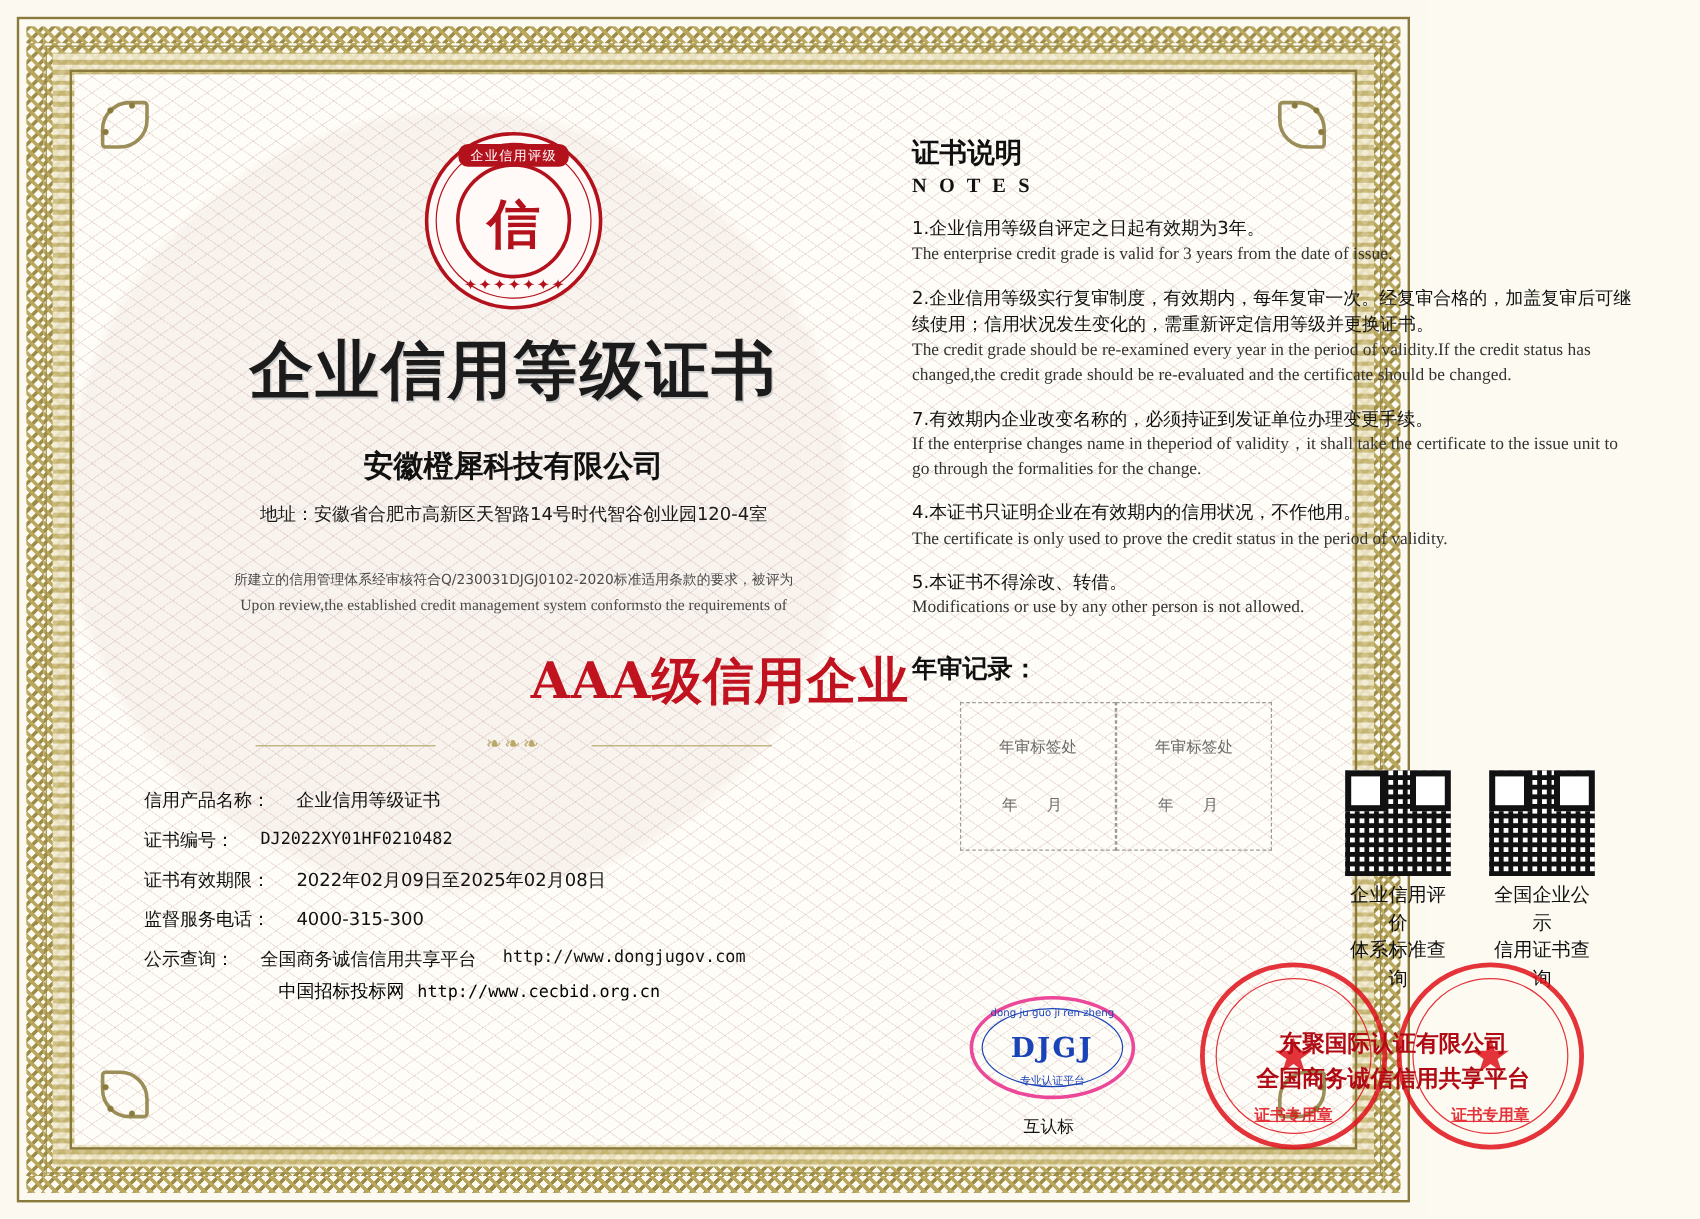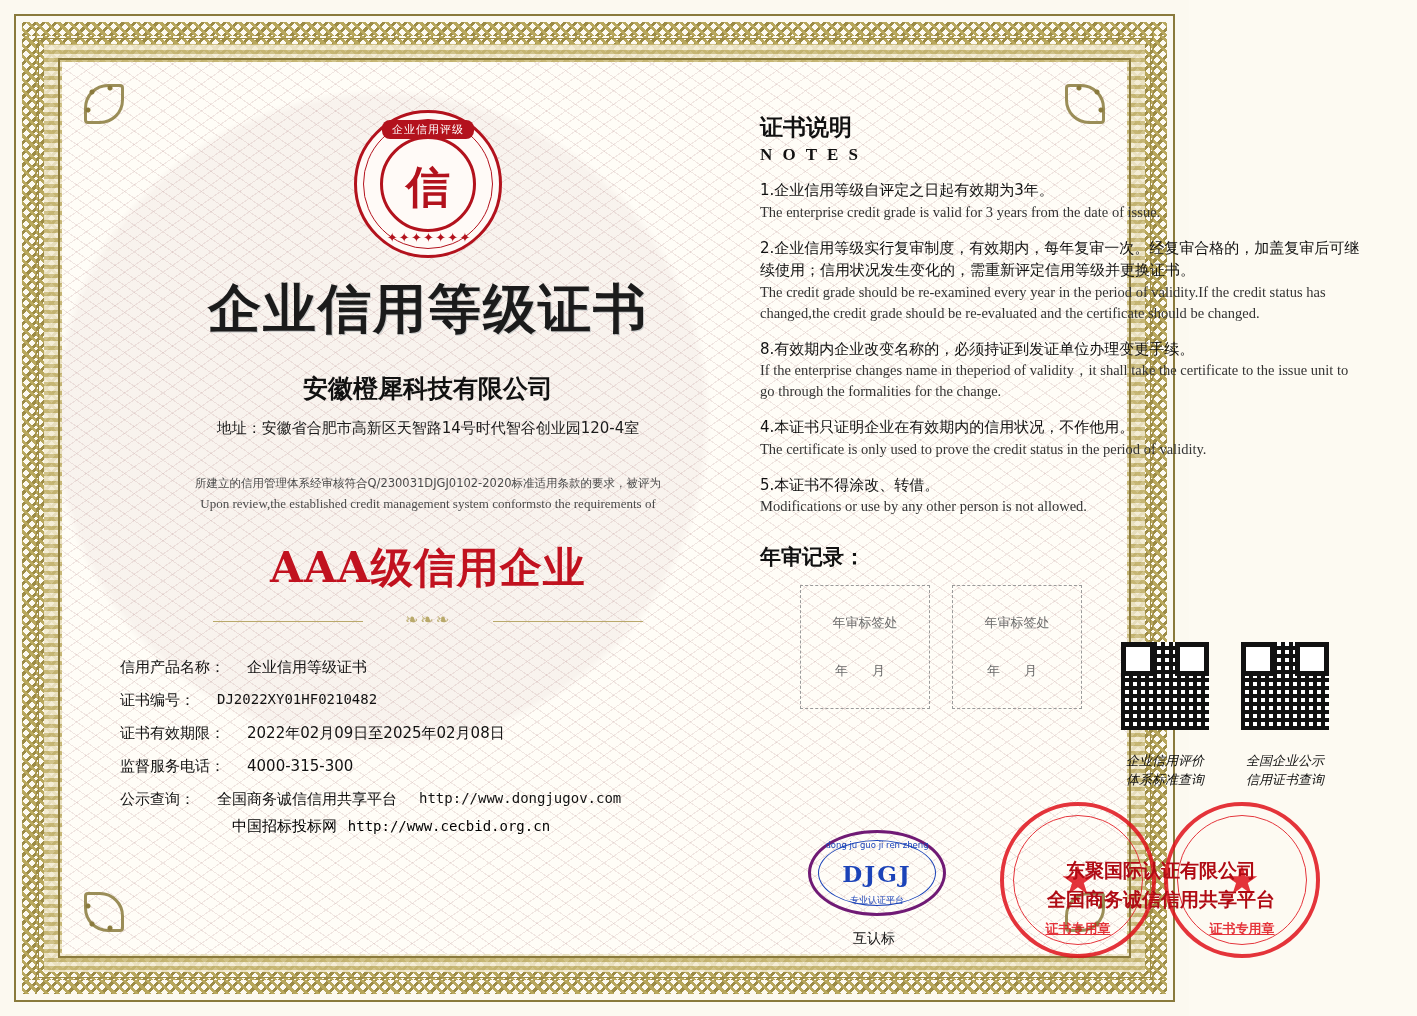--- a/index.html
+++ b/index.html
@@ -126,21 +126,21 @@
   }
 
   .review{
     margin:22px auto 0;width:600px;text-align:center;color:#4a4a4a;
     line-height:1.65;
   }
   .review .zh{font-size:11.5px;font-family:"DejaVu Sans",sans-serif;margin-top:36px;}
   .review .en{font-size:13px;}
 
   .grade{
-    text-align:center;margin-top:26px;
+    text-align:right;margin-top:26px;
     font-family:"DejaVu Serif",serif;
     font-size:42px;font-weight:bold;color:#c1121f;letter-spacing:1px;
   }
   .divider{
     margin:14px auto 0;width:430px;height:22px;position:relative;
   }
   .divider:before{
     content:"";position:absolute;top:11px;left:0;width:150px;height:1px;background:#b9a96a;
   }
   .divider:after{
@@ -167,21 +167,21 @@
     font-size:17px;letter-spacing:3px;color:#111;margin-top:2px;font-weight:bold;
   }
   .note{margin-top:14px;}
   .note .zh{font-size:15px;color:#111;line-height:1.5;font-family:"DejaVu Sans",sans-serif;}
   .note .en{font-size:14.5px;color:#333;line-height:1.45;}
 
   .annual-title{
     margin-top:26px;font-family:"DejaVu Serif",serif;
     font-size:21px;font-weight:bold;color:#111;
   }
-  .stamp-row{display:flex;gap:22px;margin-top:14px;padding-left:40px;}
+  .stamp-row{display:flex;margin-top:14px;padding-left:40px;}
   .stamp-box{
     width:128px;height:122px;border:1px dashed #9a9a9a;
     display:flex;flex-direction:column;align-items:center;justify-content:center;
     color:#6b6b6b;font-size:13px;font-family:"DejaVu Sans",sans-serif;
   }
   .stamp-box .l2{margin-top:30px;letter-spacing:10px;}
 
   .qr-area{position:absolute;left:358px;top:530px;display:flex;gap:26px;}
   .qr-item{width:94px;text-align:center;}
   .qr{
@@ -191,26 +191,26 @@
       repeating-linear-gradient(90deg,#111 0 4px,transparent 4px 8px),
       repeating-linear-gradient(0deg,#111 0 4px,transparent 4px 8px);
     background-size:8px 8px,8px 8px;
     position:relative;
   }
   .qr:before,.qr:after{
     content:"";position:absolute;width:24px;height:24px;border:5px solid #111;background:#fff;
   }
   .qr:before{left:0;top:0;box-shadow:inset 0 0 0 4px #fff;}
   .qr:after{right:0;top:0;box-shadow:inset 0 0 0 4px #fff;}
-  .qr-cap{margin-top:22px;font-size:13px;line-height:1.45;color:#111;font-family:"DejaVu Sans",sans-serif;font-style:italic;}
+  .qr-cap{margin-top:4px;font-size:16px;line-height:1.45;color:#111;font-family:"DejaVu Sans",sans-serif;}
 
   
   .djgj{position:absolute;left:48px;top:718px;width:132px;text-align:center;}
   .djgj .oval{
-    width:132px;height:80px;border:3px solid #701a75;border-radius:50%;
+    width:132px;height:80px;border:3px solid #ec4899;border-radius:50%;
     position:relative;
   }
   .djgj .oval .inner{position:absolute;inset:7px;border:1px solid #1b43b8;border-radius:50%;}
   .djgj .oval .big{
     position:absolute;left:50%;top:50%;transform:translate(-50%,-50%);
     color:#1b43b8;font-weight:bold;font-size:23px;letter-spacing:2px;
     font-family:"DejaVu Serif",serif;
   }
   .djgj .oval .top{
     position:absolute;left:50%;top:7px;transform:translateX(-50%);
@@ -336,21 +336,21 @@
 
       <div class="note">
         <div class="zh">1.企业信用等级自评定之日起有效期为3年。</div>
         <div class="en">The enterprise credit grade is valid for 3 years from the date of issue.</div>
       </div>
       <div class="note">
         <div class="zh">2.企业信用等级实行复审制度，有效期内，每年复审一次。经复审合格的，加盖复审后可继续使用；信用状况发生变化的，需重新评定信用等级并更换证书。</div>
         <div class="en">The credit grade should be re-examined every year in the period of validity.If the credit status has changed,the credit grade should be re-evaluated and the certificate should be  changed.</div>
       </div>
       <div class="note">
-        <div class="zh">8.有效期内企业改变名称的，必须持证到发证单位办理变更手续。</div>
+        <div class="zh">7.有效期内企业改变名称的，必须持证到发证单位办理变更手续。</div>
         <div class="en">If the enterprise changes name in theperiod of validity，it shall take the certificate to the issue unit to go through the formalities for the change.</div>
       </div>
       <div class="note">
         <div class="zh">4.本证书只证明企业在有效期内的信用状况，不作他用。</div>
         <div class="en">The certificate is only used to prove the credit status in the period of validity.</div>
       </div>
       <div class="note">
         <div class="zh">5.本证书不得涂改、转借。</div>
         <div class="en">Modifications or use by any other person is not allowed.</div>
       </div>

